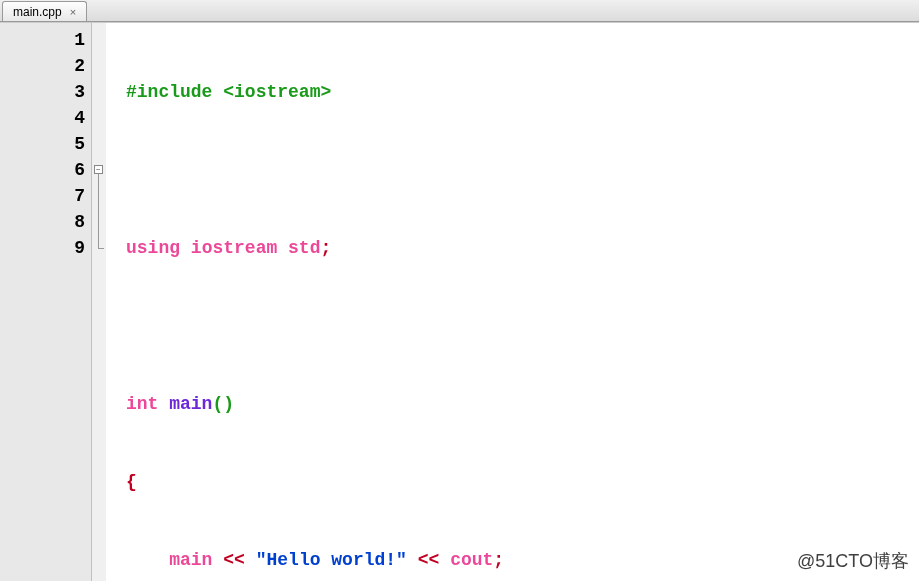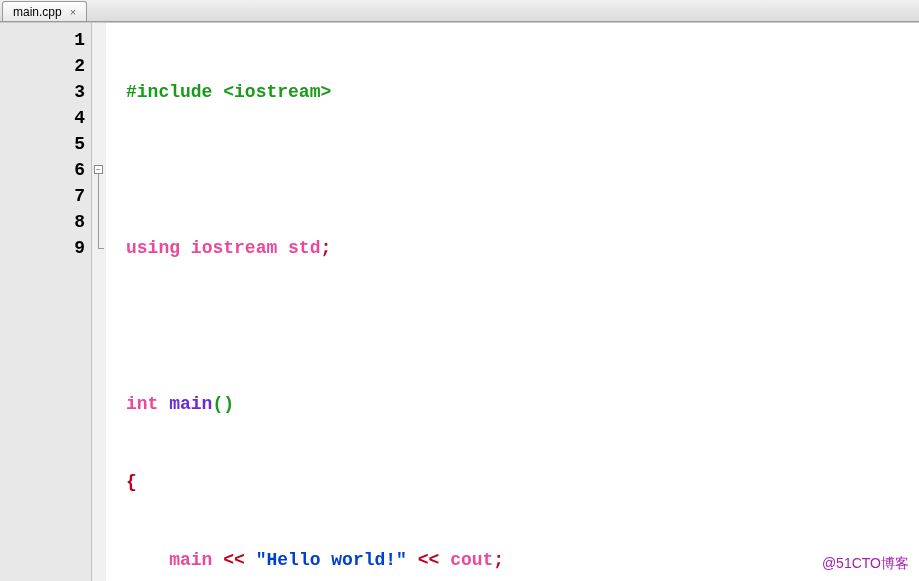--- a/index.html
+++ b/index.html
@@ -122,22 +122,22 @@
     .tk-punct { color: #c00020; }
     .tk-paren-g { color: #1a9a1a; }
     .tk-brace { color: #c00020; }
     .tk-string { color: #0040d0; }
     .tk-op { color: #c00020; }
     .watermark {
       position: absolute;
       right: 10px;
       bottom: 8px;
       font-family: Arial, sans-serif;
-      font-size: 14px;
-      color: #a21caf;
+      font-size: 18px;
+      color: #404040;
     }
   </style>
 </head>
 <body>
 
 <div class="tab-bar">
   <div class="tab">
     <span>main.cpp</span>
     <span class="tab-close">×</span>
   </div>

